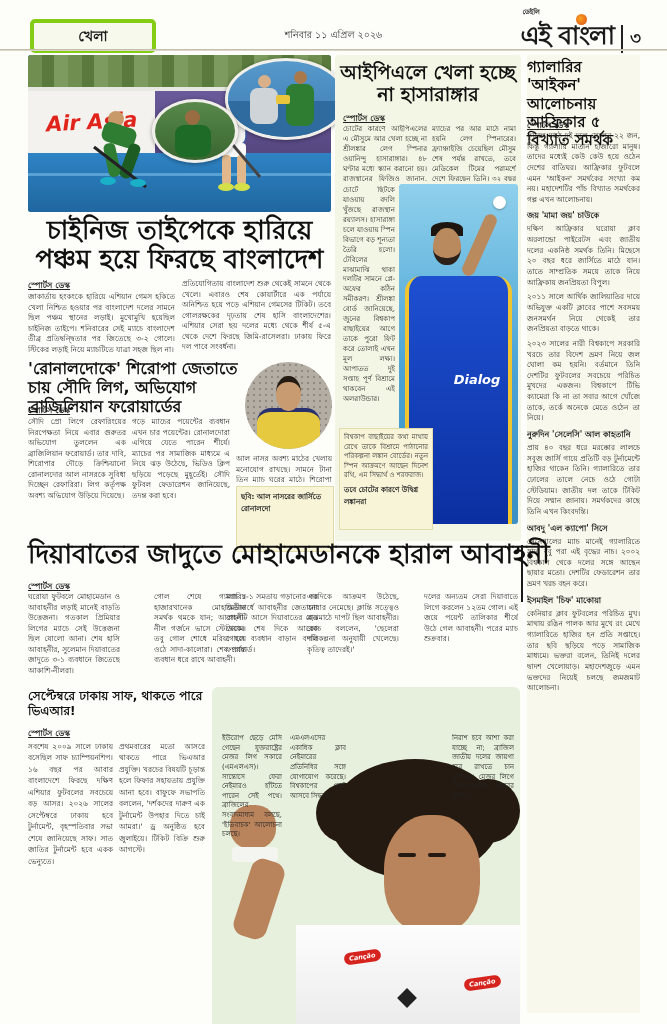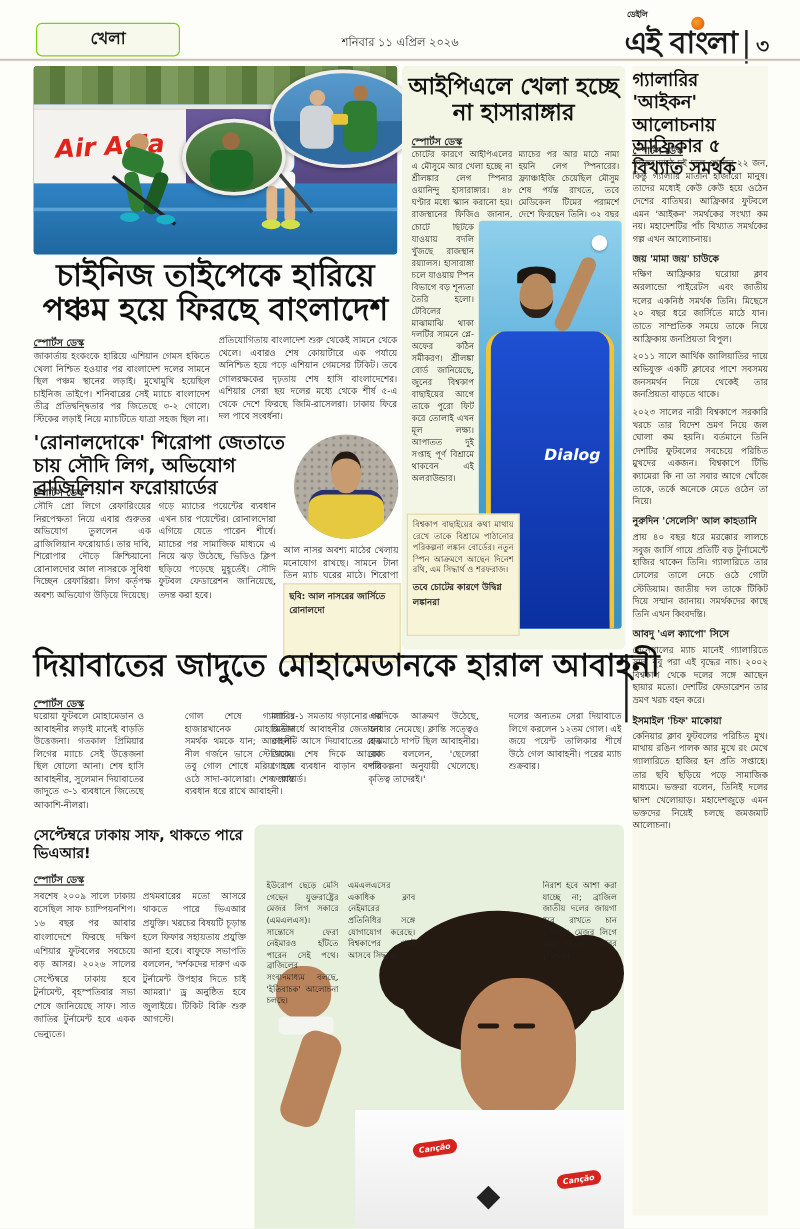--- a/index.html
+++ b/index.html
@@ -5,21 +5,21 @@
   html,body{margin:0;padding:0;background:#e8e8e4;}
   .page{position:relative;width:667px;height:1024px;margin:0 auto;background:#fdfdf9;
         font-family:"DejaVu Sans","Liberation Sans",sans-serif;color:#1a1a1a;overflow:hidden;}
   .abs{position:absolute;}
   .jt{text-align:justify;}
   .byline{font-size:8px;font-weight:bold;text-decoration:underline;color:#222;}
   .body-txt{font-size:7.4px;line-height:1.42;color:#222;}
   .hl{font-weight:800;color:#101010;}
   
   .tab{left:30px;top:19px;width:118px;height:26px;line-height:26px;text-align:center;
-       font-size:14px;font-weight:bold;background:#f6f9ec;border:1px solid #84cc16;border-radius:5px;}
+       font-size:14px;font-weight:bold;background:#f6f9ec;border:4px solid #84cc16;border-radius:5px;}
   .date{left:0;right:0;top:28px;text-align:center;font-size:9.5px;color:#333;}
   .masthead{right:26px;top:8px;display:flex;align-items:baseline;}
   .mh-small{position:absolute;left:2px;top:-1px;font-size:6.5px;font-weight:bold;color:#111;}
   .mh-big{font-size:25px;font-weight:900;letter-spacing:-1px;position:relative;padding-top:8px;}
   .mh-sun{position:absolute;right:54px;top:6px;width:11px;height:11px;border-radius:50%;
           background:radial-gradient(circle at 40% 40%,#f7a422,#e04a16);}
   .mh-num{font-size:17px;font-weight:bold;border-left:2px solid #222;margin-left:7px;padding-left:7px;}
   .hrule{left:0;right:0;top:49px;height:2px;background:linear-gradient(#b9b2a0,#e6e2d4);}
   
   .photo{overflow:hidden;border-radius:3px;}

